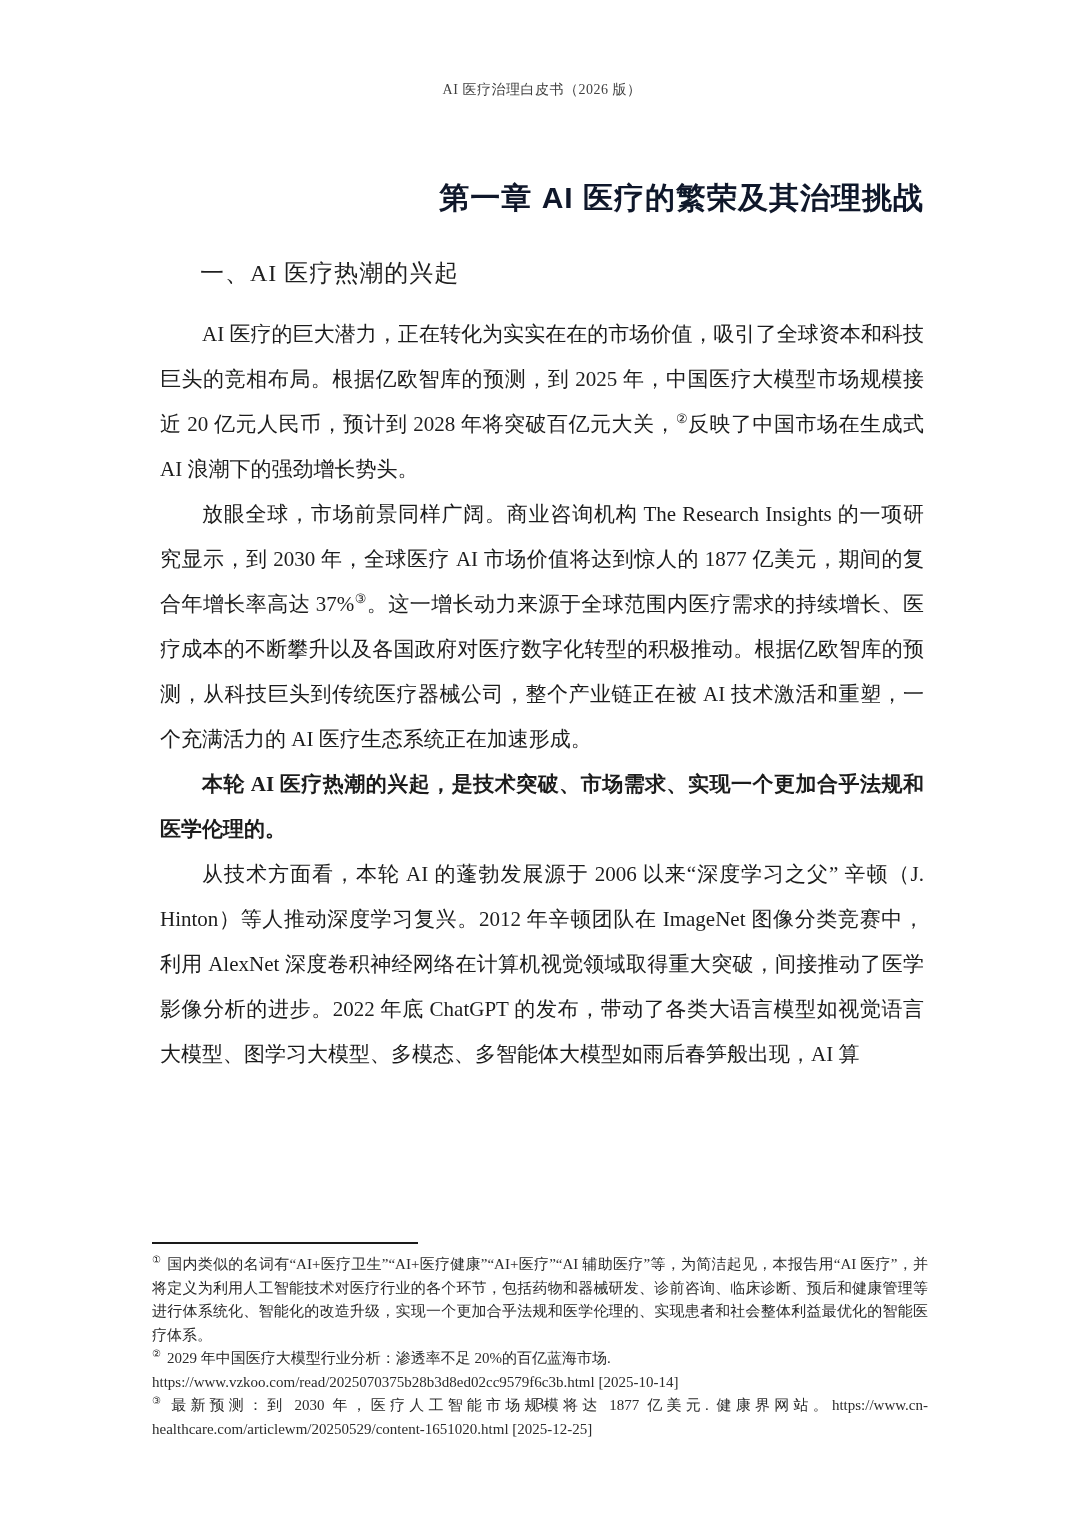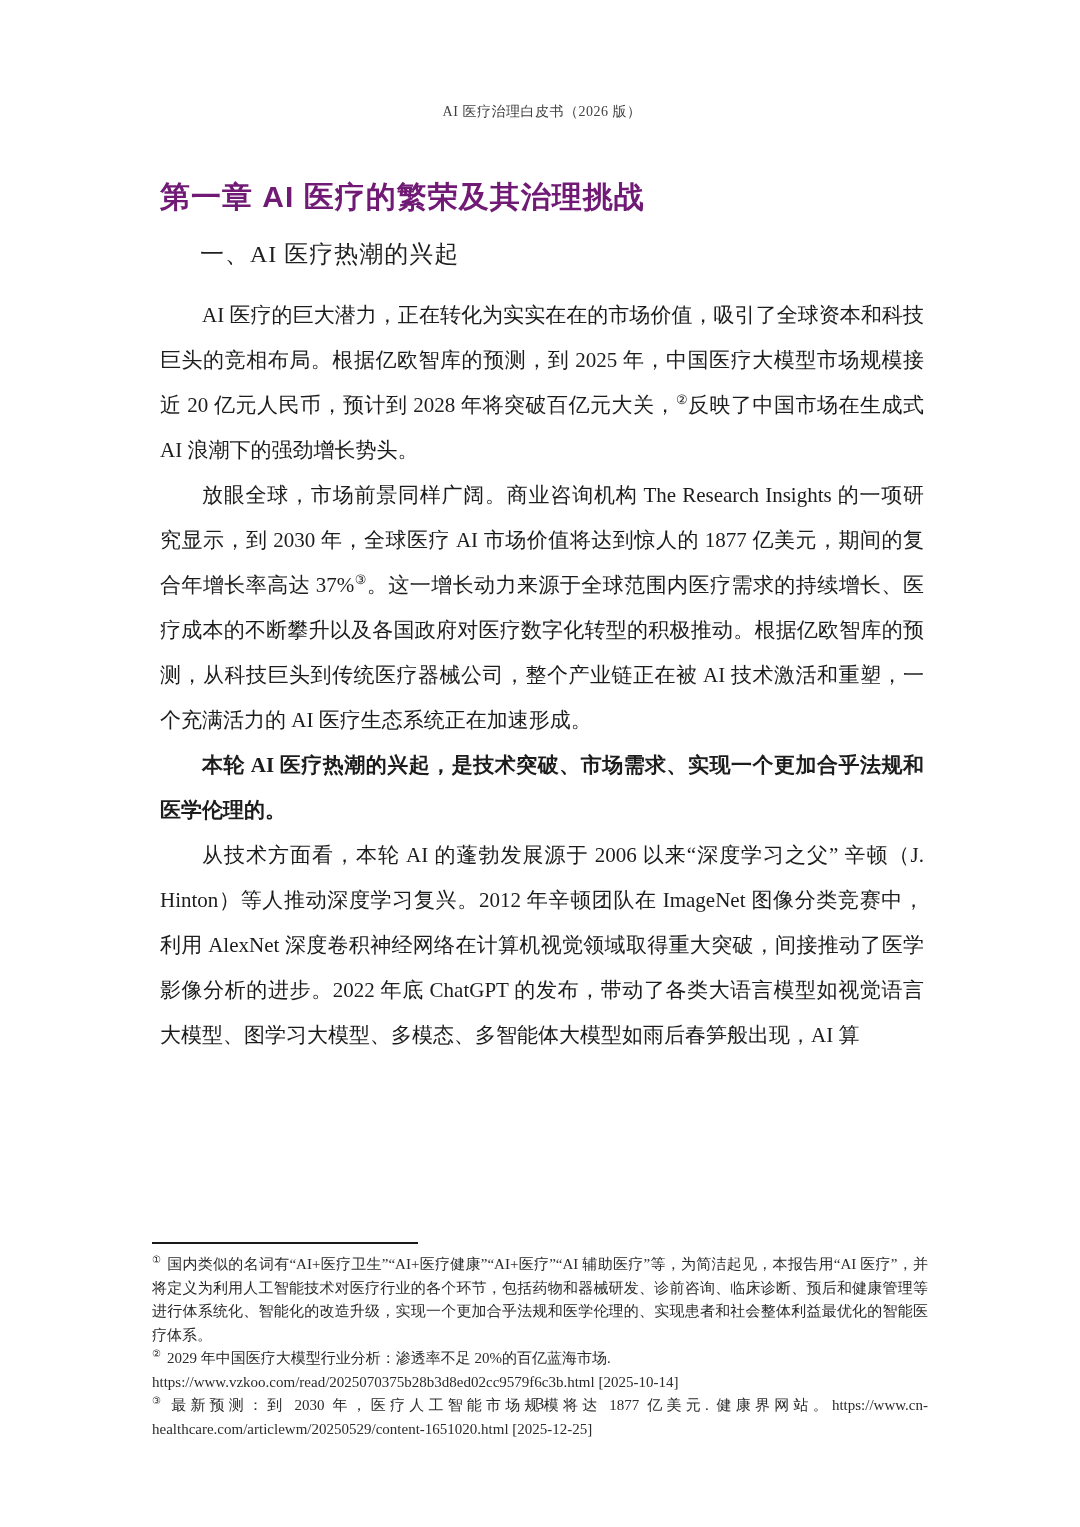--- a/index.html
+++ b/index.html
@@ -7,42 +7,42 @@
   body {
     width: 1080px;
     font-family: "Liberation Serif", "DejaVu Serif", serif;
     color: #1c1c1c;
   }
   .page {
     position: relative;
     width: 1080px;
     height: 1527px;
     background: #ffffff;
-    padding: 102px 156px 0 160px;
+    padding: 80px 156px 0 160px;
     overflow: hidden;
   }
   .running-header {
     text-align: center;
     font-size: 14px;
     line-height: 20px;
     color: #3f3f3f;
     letter-spacing: 0.5px;
   }
   .chapter-title {
-    margin-top: 55px;
-    text-align: left;
+    margin-top: 78px;
+    text-align: right;
     font-size: 30px;
     line-height: 40px;
     font-weight: 700;
     font-family: "Liberation Sans", "DejaVu Sans", sans-serif;
-    color: #701a75;
+    color: #0f172a;
     letter-spacing: 1px;
   }
   .section-heading {
-    margin-top: 20px;
+    margin-top: 38px;
     font-size: 24px;
     line-height: 34px;
     font-weight: 400;
     color: #1f1f1f;
     padding-left: 40px;
     letter-spacing: 1px;
   }
   .body-text { margin-top: 22px; }
   .para {
     font-size: 21px;

